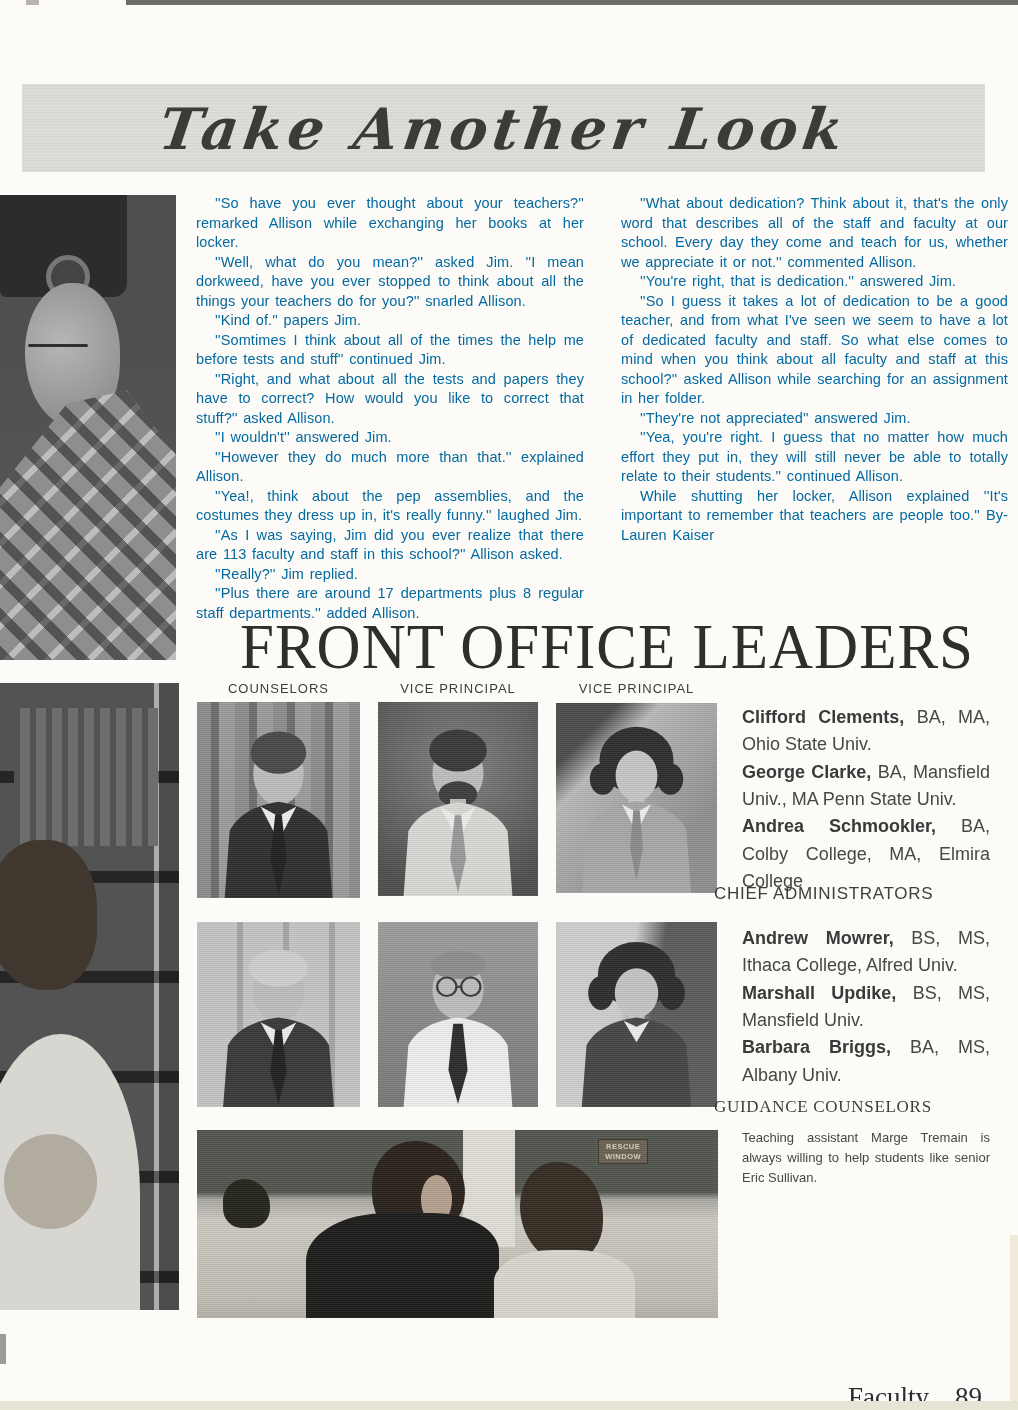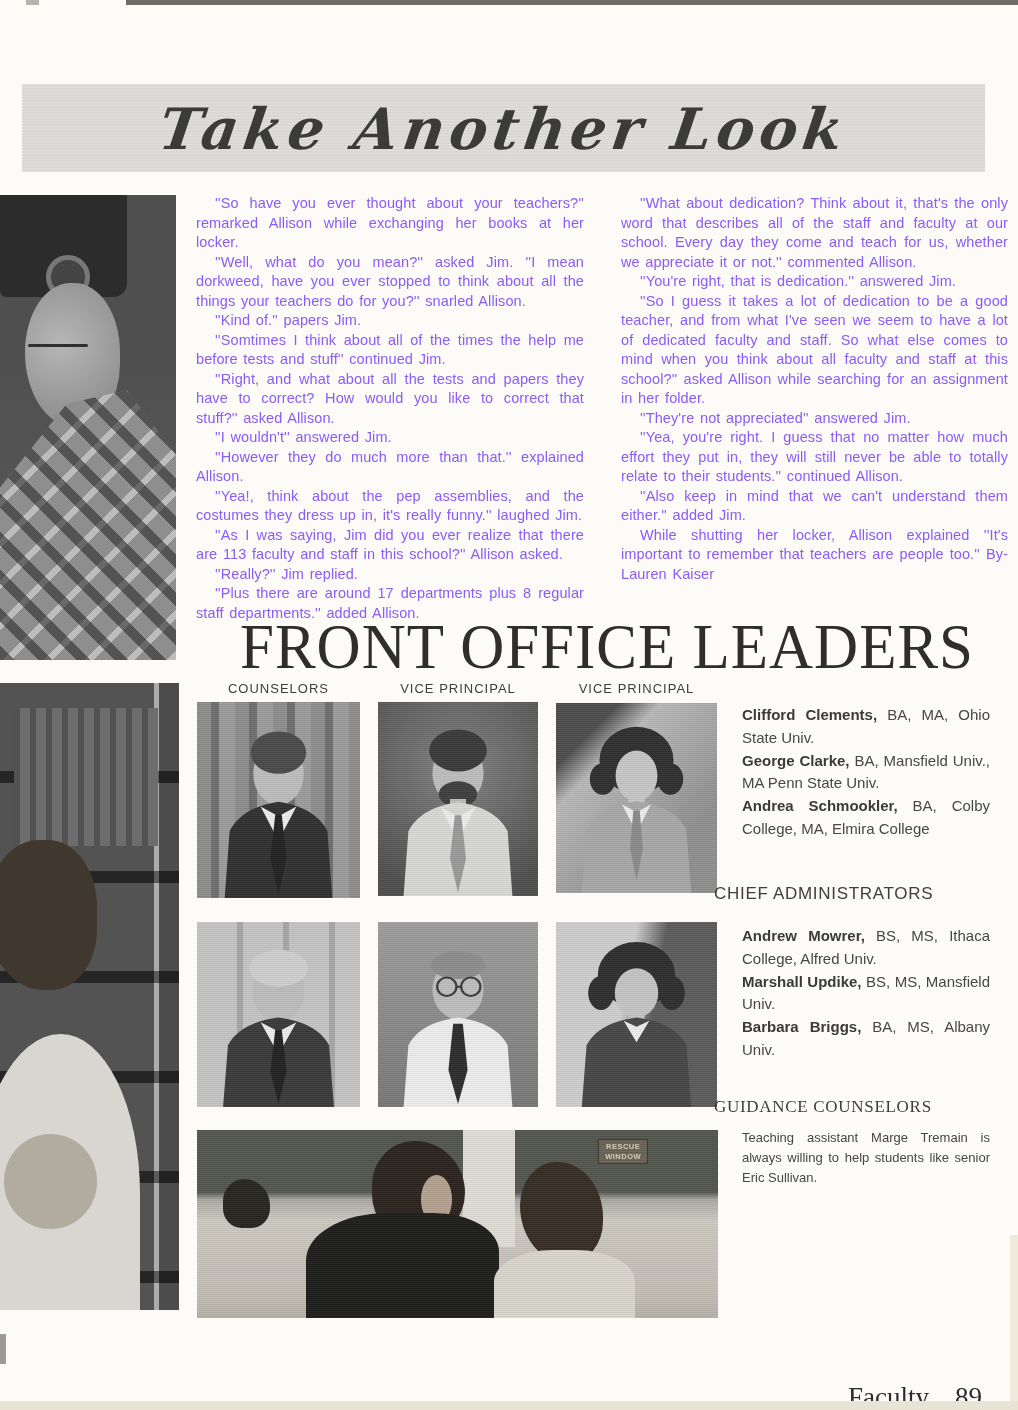--- a/index.html
+++ b/index.html
@@ -15,21 +15,21 @@
 
   
   .banner{position:absolute;left:22px;top:84px;width:963px;height:88px;background:#d8d7d3;
           background-image:repeating-linear-gradient(0deg,rgba(255,255,255,.22) 0 1px,transparent 1px 3px);
           display:flex;align-items:center;justify-content:center;}
   .banner-title{font-family:"DejaVu Serif",serif;font-style:italic;font-weight:bold;font-size:57px;
           color:#3b3b37;transform:skewX(-8deg);letter-spacing:5px;white-space:nowrap;}
 
   
   .col{position:absolute;top:194px;font-size:14.5px;line-height:1.345;text-align:justify;
-       color:#8b5cf6;word-spacing:1.5px;letter-spacing:.1px;}
+       color:#0369a1;word-spacing:1.5px;letter-spacing:.1px;}
   .col p{margin:0;text-indent:19px;}
   .col-left{left:196px;width:388px;}
   .col-right{left:621px;width:387px;}
 
   
   .headline{position:absolute;left:240px;top:612px;width:680px;text-align:center;
        font-family:"Liberation Serif",serif;font-size:61px;color:#2e2e2a;letter-spacing:1px;
        transform:scaleY(1.04);white-space:nowrap;}
 
   
@@ -95,21 +95,21 @@
        background:repeating-linear-gradient(180deg,rgba(120,120,120,.35) 0 88px,rgba(20,20,20,.6) 88px 100px);}
   .strip2 .curtain{position:absolute;left:8%;top:4%;width:80%;height:22%;background:#6d6d6d;
        background-image:repeating-linear-gradient(90deg,rgba(0,0,0,.25) 0 6px,transparent 6px 16px);}
   .strip2 .hair2{position:absolute;left:-8%;top:25%;width:62%;height:24%;background:#40372e;
        border-radius:52% 48% 44% 56%;}
   .strip2 .body2{position:absolute;left:-14%;bottom:0;width:92%;height:44%;background:#d8d6d0;
        border-radius:52% 48% 0 0/62% 58% 0 0;}
   .strip2 .hand{position:absolute;left:2%;bottom:13%;width:52%;height:15%;background:#b2aba0;border-radius:50%;}
 
   
-  .credits{position:absolute;left:742px;width:248px;font-size:15px;line-height:1.52;color:#474747;text-align:justify;}
+  .credits{position:absolute;left:742px;width:248px;font-size:18px;line-height:1.52;color:#474747;text-align:justify;}
   .credit{margin:0;}
   .nm{font-weight:bold;color:#3a3a3a;}
   .cr1{top:704px;} .cr2{top:925px;}
   .sec-head{position:absolute;left:714px;font-size:17px;letter-spacing:.7px;color:#3e3e3e;white-space:nowrap;}
   .sh1{top:884px;} .sh2{top:1097px;font-family:Liberation Serif, serif;}
   .caption{position:absolute;left:742px;top:1128px;width:248px;font-size:13px;line-height:1.52;
        color:#474747;text-align:justify;}
 
   
   .footer{position:absolute;left:848px;top:1382px;font-family:"Liberation Serif",serif;
@@ -156,21 +156,20 @@
     <p>''As I was saying, Jim did you ever realize that there are 113 faculty and staff in this school?'' Allison asked.</p>
     <p>''Really?'' Jim replied.</p>
     <p>''Plus there are around 17 departments plus 8 regular staff departments.'' added Allison.</p>
   </div>
   <div class="col col-right">
     <p>''What about dedication? Think about it, that's the only word that describes all of the staff and faculty at our school. Every day they come and teach for us, whether we appreciate it or not.'' commented Allison.</p>
     <p>''You're right, that is dedication.'' answered Jim.</p>
     <p>''So I guess it takes a lot of dedication to be a good teacher, and from what I've seen we seem to have a lot of dedicated faculty and staff. So what else comes to mind when you think about all faculty and staff at this school?'' asked Allison while searching for an assignment in her folder.</p>
     <p>''They're not appreciated'' answered Jim.</p>
     <p>''Yea, you're right. I guess that no matter how much effort they put in, they will still never be able to totally relate to their students.'' continued Allison.</p>
-    <p>''Also keep in mind that we can't understand them either.'' added Jim.</p>
     <p>While shutting her locker, Allison explained ''It's important to remember that teachers are people too.'' By-Lauren Kaiser</p>
   </div>
 
   <div class="headline">FRONT OFFICE LEADERS</div>
 
   <div class="grid-label gl1">COUNSELORS</div>
   <div class="grid-label gl2">VICE PRINCIPAL</div>
   <div class="grid-label gl3">VICE PRINCIPAL</div>
 
   <div class="photo ph1 p1">

